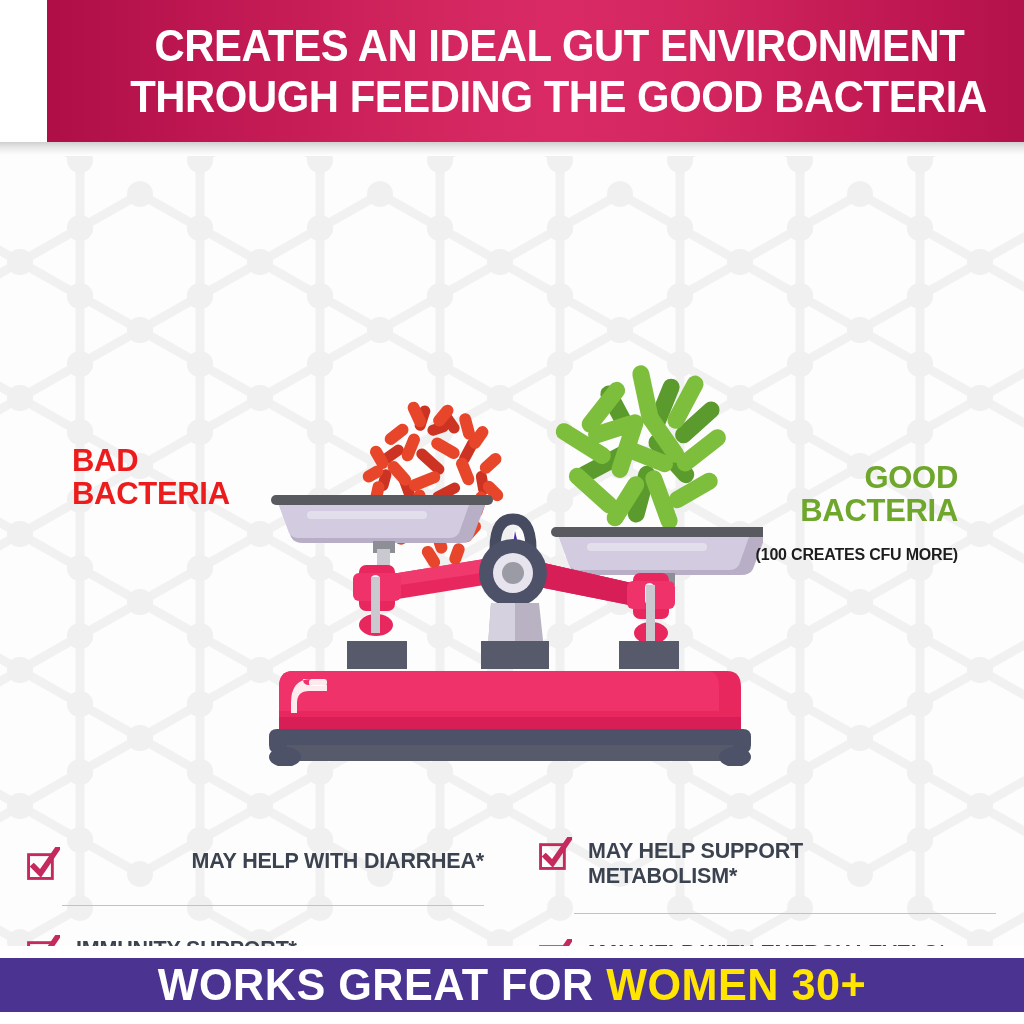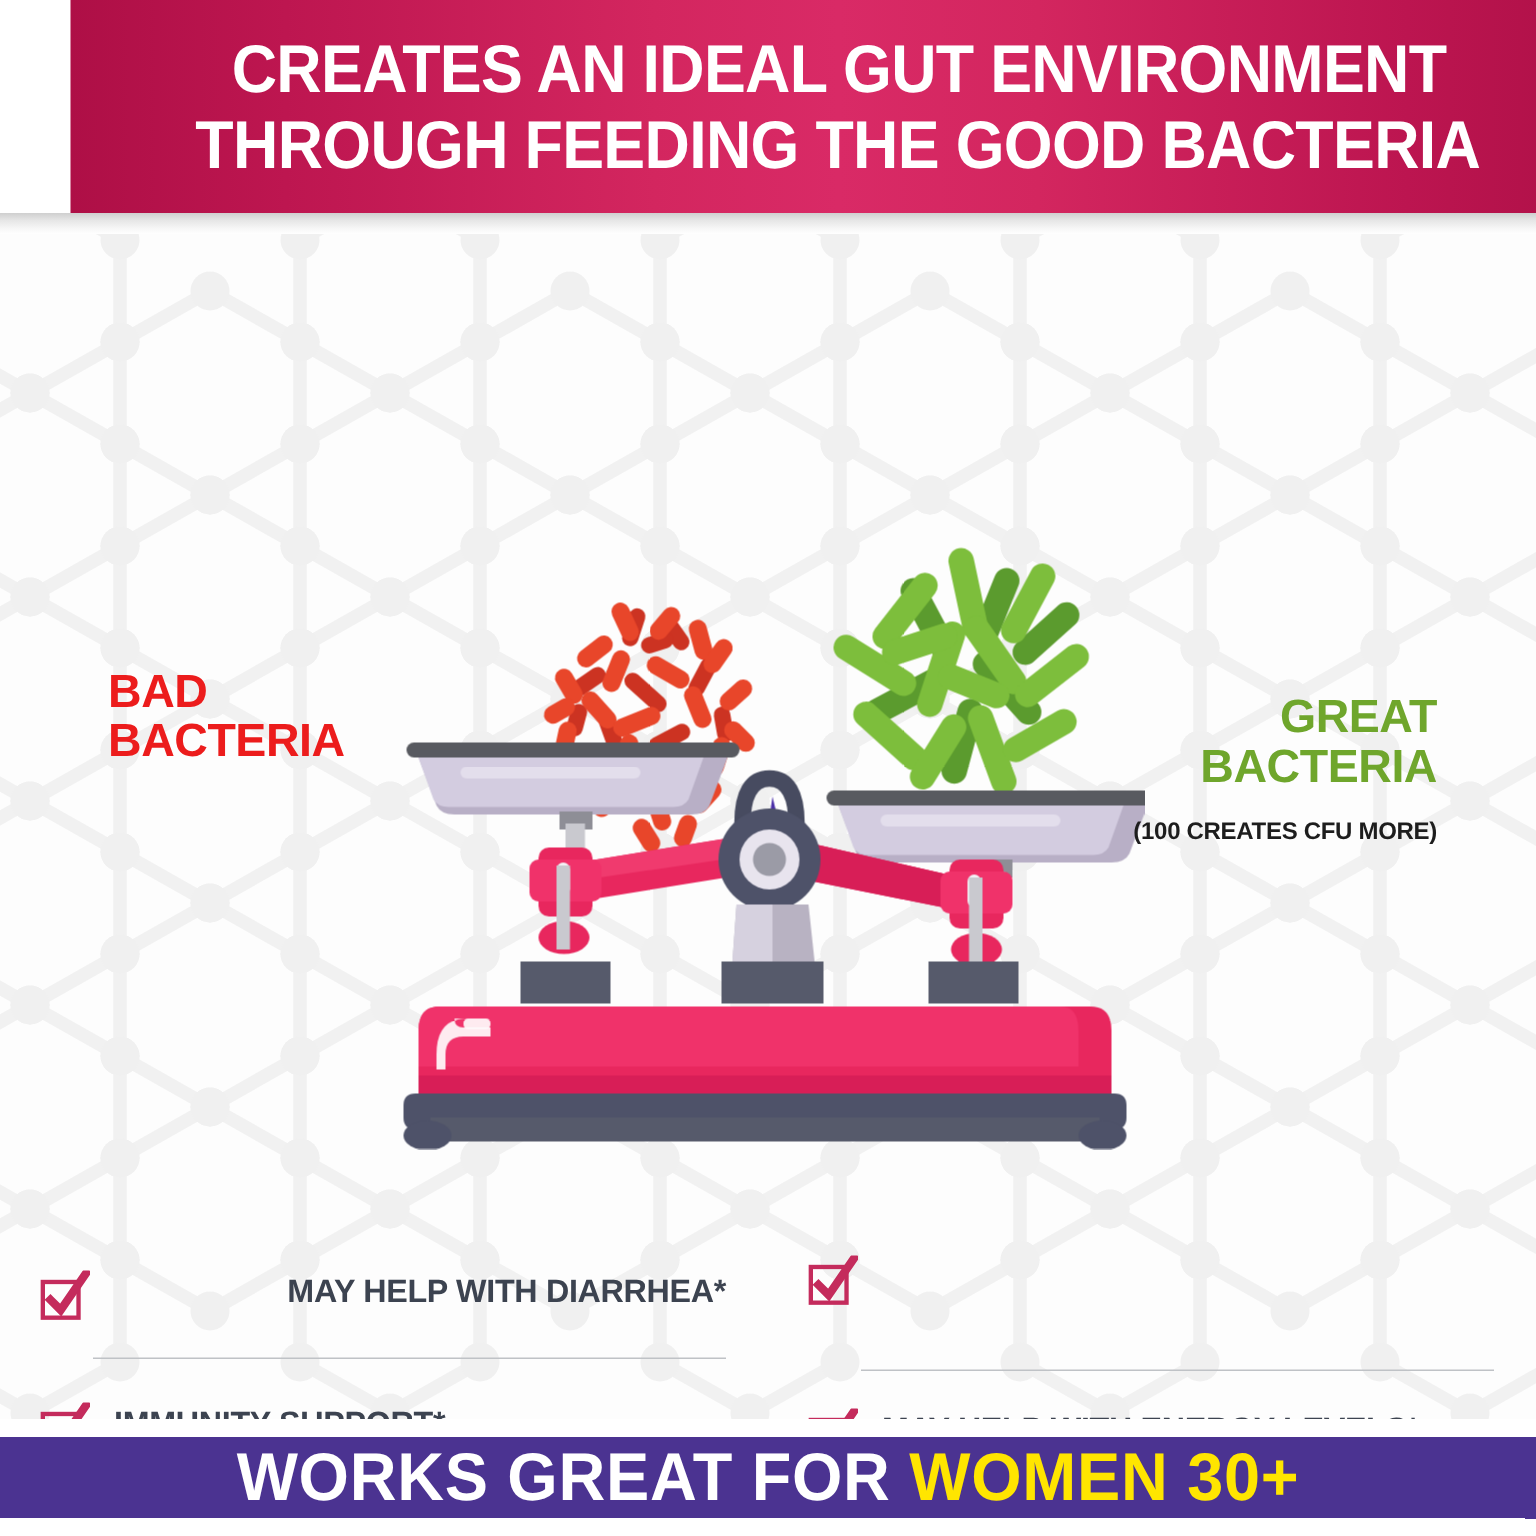--- a/index.html
+++ b/index.html
@@ -323,21 +323,21 @@
       <ellipse cx="472" cy="416" rx="16" ry="10" fill="#4E5269"></ellipse>
     </g>
   </svg>
 
   <div class="label-bad">
     <div>BAD</div>
     <div>BACTERIA</div>
   </div>
 
   <div class="label-good">
-    <div>GREAT</div>
+    <div>GOOD</div>
     <div>BACTERIA</div>
   </div>
   <div class="label-cfu">(100 CREATES CFU MORE)</div>
 
   <div class="checklist">
 
     <div class="col">
 
       <div class="check-item" style="top:24px;justify-content:space-between;">
         <svg class="check-box" viewBox="0 0 40 40">
@@ -358,20 +358,21 @@
 
     </div>
 
     <div class="col">
 
       <div class="check-item" style="top:14px;">
         <svg class="check-box" viewBox="0 0 40 40">
           <rect x="3" y="9" width="28" height="28" fill="none" stroke="#C42B5C" stroke-width="3.4"></rect>
           <path d="M9,23 L17,31 L37,2" fill="none" stroke="#C42B5C" stroke-width="6.5" stroke-linecap="square" stroke-linejoin="miter"></path>
         </svg>
+        <div class="check-text" style="max-width:290px;">MAY HELP SUPPORT METABOLISM*</div>
       </div>
       <div class="divider" style="top:92px;"></div>
 
       <div class="check-item" style="top:116px;">
         <svg class="check-box" viewBox="0 0 40 40">
           <rect x="3" y="9" width="28" height="28" fill="none" stroke="#C42B5C" stroke-width="3.4"></rect>
           <path d="M9,23 L17,31 L37,2" fill="none" stroke="#C42B5C" stroke-width="6.5" stroke-linecap="square" stroke-linejoin="miter"></path>
         </svg>
         <div class="check-text">MAY HELP WITH ENERGY LEVELS*</div>
       </div>

